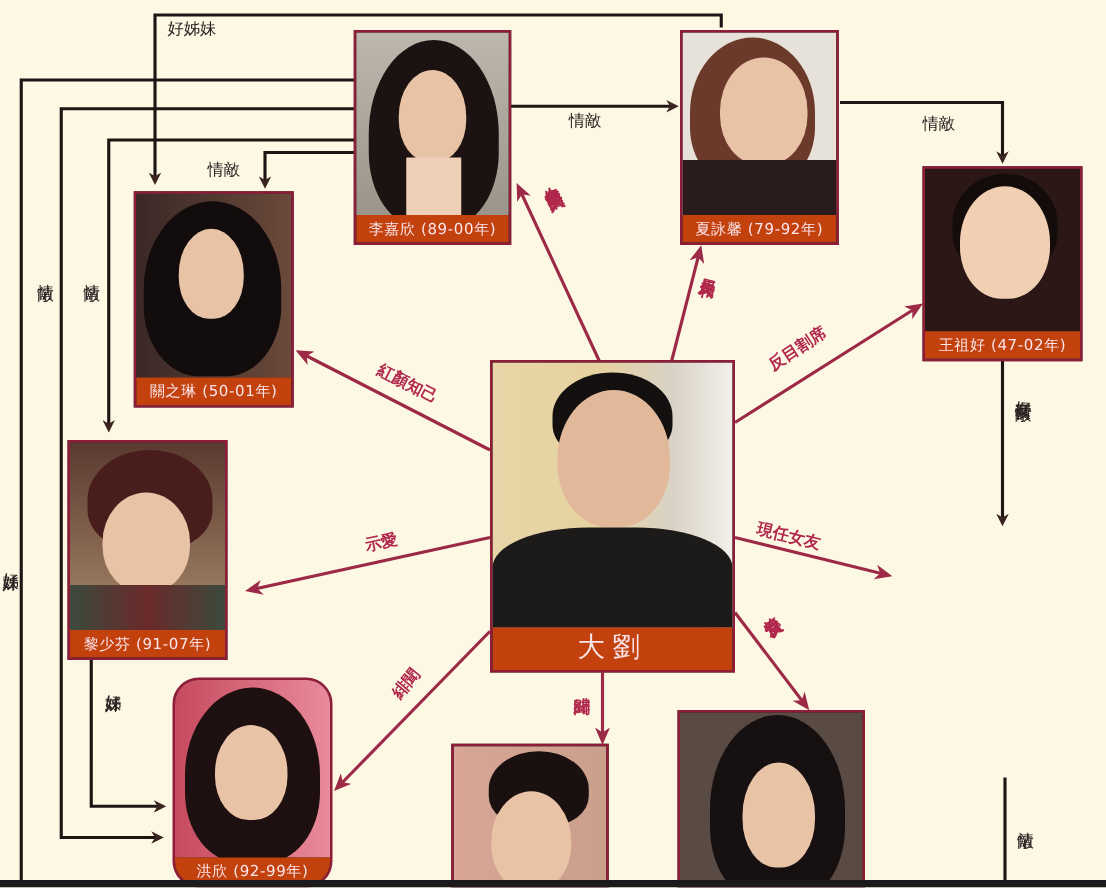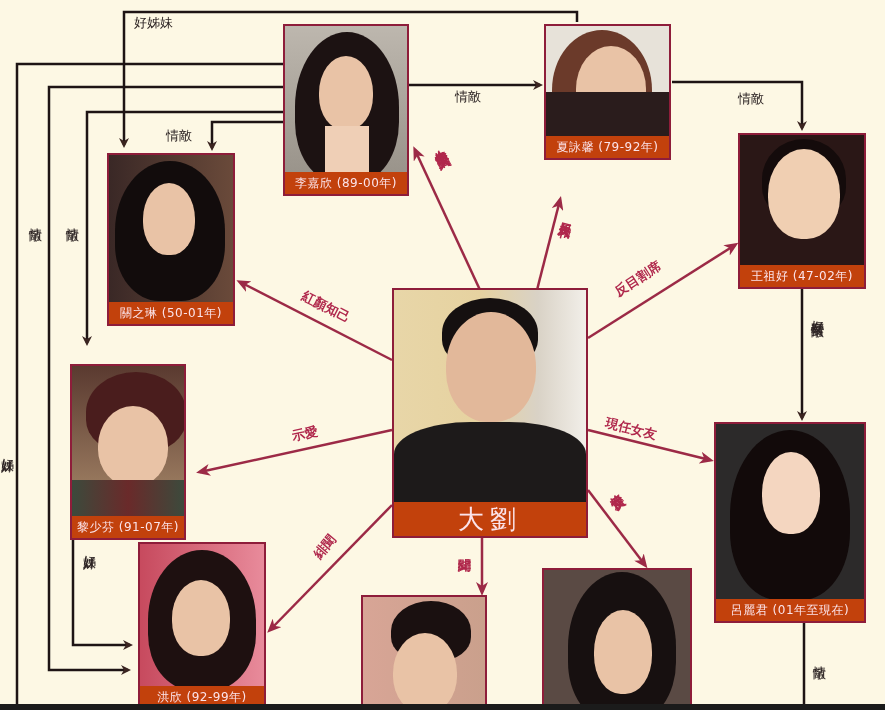--- a/index.html
+++ b/index.html
@@ -4,21 +4,21 @@
 <style>
   html, body { margin:0; padding:0; }
   body { width:885px; height:710px; overflow:hidden; background:#fdf9e6; position:relative;
          font-family:"DejaVu Sans", sans-serif; }
   #stage { position:absolute; left:0; top:0; width:885px; height:710px; background:#fdf8e4; }
   svg.lines { position:absolute; left:0; top:0; width:885px; height:710px; }
   .card { position:absolute; border:2px solid #8e1d3a; background:#3a2a2a; box-sizing:border-box; overflow:hidden; }
   .photo { position:absolute; left:0; top:0; right:0; bottom:22px; }
   .caption { position:absolute; left:0; right:0; bottom:0; height:22px; background:#c2410c;
              color:#fbe3ea; font-size:12px; line-height:22px; text-align:center; white-space:nowrap; letter-spacing:0.5px; }
-  .caption.big { height:34px; line-height:34px; font-size:26px; letter-spacing:6px; }
+  .caption.big { height:34px; line-height:34px; font-size:22px; letter-spacing:6px; }
   .face { position:absolute; border-radius:50% 50% 46% 46%; background:#e9c3a6; }
   .hair { position:absolute; border-radius:50% 50% 40% 40%; background:#1c1212; }
   .lbl { position:absolute; font-size:13px; color:#2b2222; white-space:nowrap; }
   .lbl.red { color:#b0284c; font-weight:bold; }
   .vlbl { position:absolute; font-size:13px; color:#2b2222; writing-mode:vertical-rl; letter-spacing:1px; }
   .vlbl.red { color:#b0284c; font-weight:bold; }
   .footer { position:absolute; left:0; right:0; bottom:0; height:6px; background:#1b1b1b; }
 </style>
 </head>
 <body>
@@ -82,21 +82,21 @@
 
   <div class="card" style="left:283px;top:24px;width:126px;height:172px;">
     <div class="photo" style="background:linear-gradient(#bdb7ae,#9a948b);">
       <div class="hair" style="left:10px;top:6px;width:104px;height:150px;"></div>
       <div class="face" style="left:34px;top:30px;width:54px;height:74px;"></div>
       <div style="position:absolute;left:40px;top:100px;width:44px;height:60px;background:#efcfb6;"></div>
     </div>
     <div class="caption">李嘉欣 (89-00年)</div>
   </div>
 
-  <div class="card" style="left:544px;top:24px;width:127px;height:136px;">
+  <div class="card" style="left:544px;top:24px;width:127px;height:172px;">
     <div class="photo" style="background:#e7e2d9;">
       <div class="hair" style="left:6px;top:4px;width:100px;height:120px;background:#6b3a2a;"></div>
       <div class="face" style="left:30px;top:20px;width:70px;height:86px;"></div>
       <div style="position:absolute;left:0;right:0;bottom:0;height:44px;background:#2a1c1c;"></div>
     </div>
     <div class="caption">夏詠馨 (79-92年)</div>
   </div>
 
   <div class="card" style="left:738px;top:133px;width:128px;height:156px;">
     <div class="photo" style="background:#2a1716;">
@@ -107,30 +107,30 @@
   </div>
 
   <div class="card" style="left:107px;top:153px;width:128px;height:173px;">
     <div class="photo" style="background:linear-gradient(90deg,#3a2826,#6a4a3a);">
       <div class="hair" style="left:6px;top:6px;width:110px;height:140px;background:#120c0c;"></div>
       <div class="face" style="left:34px;top:28px;width:52px;height:72px;"></div>
     </div>
     <div class="caption">關之琳 (50-01年)</div>
   </div>
 
-  <div class="card" style="left:70px;top:352px;width:116px;height:176px;margin-top:12px;">
+  <div class="card" style="left:54px;top:352px;width:128px;height:176px;">
     <div class="photo" style="background:linear-gradient(#5a3a30,#a8896a);">
       <div class="hair" style="left:14px;top:6px;width:100px;height:80px;background:#4a1d1d;"></div>
       <div class="face" style="left:26px;top:40px;width:70px;height:80px;"></div>
       <div style="position:absolute;left:0;right:0;bottom:0;height:36px;background:linear-gradient(90deg,#3c4a3c,#6a2a2a,#3c4a3c);"></div>
     </div>
     <div class="caption">黎少芬 (91-07年)</div>
   </div>
 
-  <div class="card" style="left:138px;top:542px;width:128px;height:168px;">
+  <div class="card" style="left:138px;top:542px;width:128px;height:168px;border-radius:21px;">
     <div class="photo" style="background:linear-gradient(90deg,#c74a5e,#e88b9b);">
       <div class="hair" style="left:8px;top:6px;width:108px;height:140px;background:#1e1010;"></div>
       <div class="face" style="left:32px;top:36px;width:58px;height:76px;"></div>
     </div>
     <div class="caption">洪欣 (92-99年)</div>
   </div>
 
   <div class="card" style="left:361px;top:595px;width:126px;height:115px;">
     <div class="photo" style="bottom:0;background:linear-gradient(90deg,#d8a596,#caa08c);">
       <div class="hair" style="left:28px;top:4px;width:80px;height:60px;background:#1a1010;"></div>
@@ -138,27 +138,20 @@
     </div>
   </div>
 
   <div class="card" style="left:542px;top:568px;width:150px;height:142px;">
     <div class="photo" style="bottom:0;background:#5a4a44;">
       <div class="hair" style="left:24px;top:2px;width:108px;height:150px;background:#171010;"></div>
       <div class="face" style="left:50px;top:40px;width:58px;height:84px;"></div>
     </div>
   </div>
 
-  <div class="card" style="left:714px;top:422px;width:152px;height:201px;">
-    <div class="photo" style="background:#2c2a2a;">
-      <div class="hair" style="left:14px;top:6px;width:120px;height:170px;background:#120a0a;"></div>
-      <div class="face" style="left:46px;top:28px;width:58px;height:82px;background:#f4d6c0;"></div>
-    </div>
-    <div class="caption">呂麗君 (01年至現在)</div>
-  </div>
 
   <div class="lbl" style="left:134px;top:14px;">好姊妹</div>
   <div class="lbl" style="left:166px;top:127px;">情敵</div>
   <div class="vlbl" style="left:26px;top:217px;">情敵</div>
   <div class="vlbl" style="left:63px;top:217px;">情敵</div>
   <div class="vlbl" style="left:-2px;top:448px;">好姊妹</div>
   <div class="lbl" style="left:455px;top:88px;">情敵</div>
   <div class="lbl" style="left:738px;top:90px;">情敵</div>
   <div class="vlbl" style="left:808px;top:310px;">好友變情敵</div>
   <div class="vlbl" style="left:80px;top:545px;">好姊妹</div>

